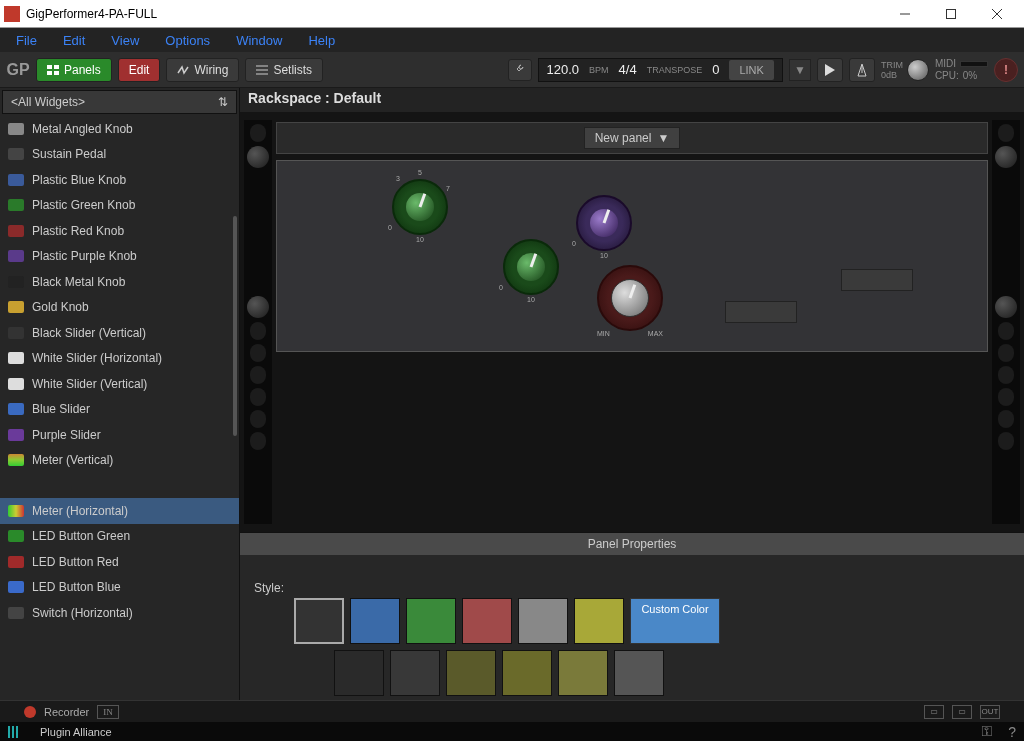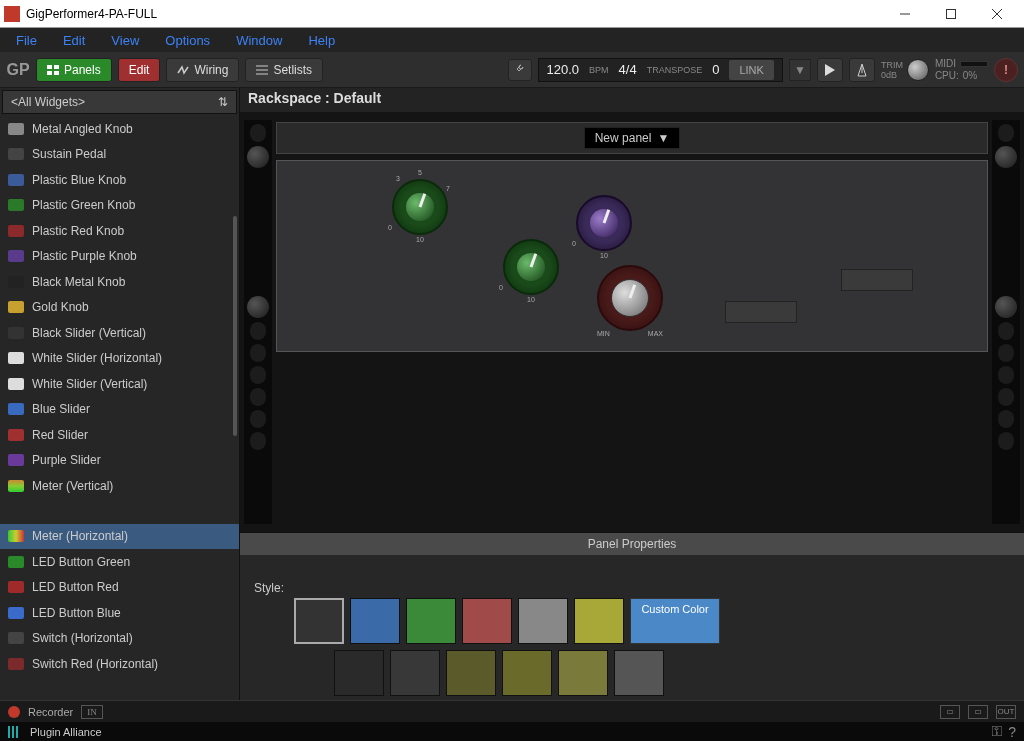--- a/index.html
+++ b/index.html
@@ -51,21 +51,21 @@
 .widget-item.selected { background:#3a5a80;margin-top:25px; }
 .widget-icon { width:16px; height:12px; border-radius:2px; flex-shrink:0; }
 .scrollbar-ind { position:absolute; right:2px; top:100px; width:4px; height:220px; background:#555; border-radius:2px; }
 
 
 .content { flex:1; display:flex; flex-direction:column; background:#1a1a1a; }
 .rackspace-title { height: 24px; padding: 2px 8px; color:#ddd; font-weight:bold; font-size:14px; background:#232323; }
 .rack-area { flex:1; position:relative; background:#141414; overflow:hidden; }
 
 .rack-panel { position:absolute; left:36px; right:36px; top:10px; height:32px; background:#2a2a2a; border:1px solid #444; display:flex; align-items:center; justify-content:center; }
-.new-panel-btn { padding:3px 10px; background:#000000; border:1px solid #222; color:#ccc; font-size:12px; display:flex; align-items:center; gap:6px; }
+.new-panel-btn { padding:3px 10px; background:#404040; border:1px solid #222; color:#ccc; font-size:12px; display:flex; align-items:center; gap:6px; }
 
 .rack-body { position:absolute; left:36px; right:36px; top:48px; height:192px; background:#333336; border:1px solid #555; }
 
 .rack-rail { position:absolute; top:8px; bottom:8px; width:28px; background:#0a0a0a; }
 .rack-rail.left { left:4px; }
 .rack-rail.right { right:4px; }
 .rail-hole { width:16px; height:18px; background:#1c1c1c; border-radius:9px; margin:4px auto; }
 .rail-screw { width:22px; height:22px; border-radius:50%; background: radial-gradient(circle at 35% 35%, #555, #1a1a1a); margin:4px auto; }
 
 
@@ -89,29 +89,29 @@
 .panel-props-header { height:22px; background:#4a4a4a; color:#ccc; text-align:center; font-size:12px; line-height:22px; }
 .panel-props-body { padding:10px 14px; display:flex; align-items:flex-start; gap:10px; }
 .style-label { color:#ccc; font-size:12px; margin-top:16px; }
 .swatch-grid { display:flex; flex-direction:column; gap:6px;margin-top:33px; }
 .swatch-row { display:flex; gap:6px; }
 .swatch { width:50px; height:46px; border:1px solid #111; }
 .swatch.selected { border:2px solid #aaa; }
 .custom-color { width:90px; height:46px; background:#4a88c8; color:#fff; font-size:11px; text-align:center; padding-top:4px; border:1px solid #333; }
 
 
-.bottombar { height: 22px; background:#1a1a1a; display:flex; align-items:center; padding:0 8px; gap:8px; border-top:1px solid #333; }
+.bottombar { height: 22px; background:#1a1a1a; display:flex; align-items:center; padding:0 24px; gap:8px; border-top:1px solid #333; }
 .rec-dot { width:12px; height:12px; border-radius:50%; background:#c0392b; }
 .rec-label { color:#aaa; font-size:11px; }
 .in-badge { padding:1px 5px; border:1px solid #555; color:#888; font-size:9px;font-family:Liberation Serif, serif; }
 .bottombar .spacer { flex:1; }
 .bb-icon { width:20px; height:14px; border:1px solid #555; color:#888; font-size:8px; display:flex;align-items:center;justify-content:center; }
 
 
-.statusbar { height: 19px; background:#0a0a0a; display:flex; align-items:center; padding:0 8px; gap:6px; color:#ccc; font-size:11px; }
+.statusbar { height: 19px; background:#0a0a0a; display:flex; align-items:center; padding:0 8px; gap:16px; color:#ccc; font-size:11px; }
 .pa-icon { width:16px; height:12px; background: linear-gradient(90deg,#2aa 2px,transparent 2px,transparent 4px,#2aa 4px,#2aa 6px,transparent 6px,transparent 8px,#2aa 8px,#2aa 10px,transparent 10px); }
 .statusbar .spacer { flex:1; }
 .key-icon { color:#888; font-size:14px; }
 </style>
 </head>
 <body>
 
 <div class="titlebar">
   <div class="appicon"></div>
   <div class="title">GigPerformer4-PA-FULL</div>
@@ -270,24 +270,20 @@
         </div>
         <div class="widget-item">
           <div class="widget-icon" style="background: rgb(221, 221, 221);"></div>
           <span>White Slider (Vertical)</span>
         </div>
         <div class="widget-item">
           <div class="widget-icon" style="background: rgb(58, 106, 192);"></div>
           <span>Blue Slider</span>
         </div>
         <div class="widget-item">
-          <div class="widget-icon" style="background: rgb(160, 48, 48);"></div>
-          <span>Red Slider</span>
-        </div>
-        <div class="widget-item">
           <div class="widget-icon" style="background: rgb(106, 58, 154);"></div>
           <span>Purple Slider</span>
         </div>
         <div class="widget-item">
           <div class="widget-icon" style="background: linear-gradient(rgb(204, 136, 51), rgb(136, 204, 51), rgb(51, 204, 51));"></div>
           <span>Meter (Vertical)</span>
         </div>
         <div class="widget-item selected">
           <div class="widget-icon" style="background: linear-gradient(90deg, rgb(51, 204, 51), rgb(204, 204, 51), rgb(204, 51, 51));"></div>
           <span>Meter (Horizontal)</span>
@@ -300,24 +296,20 @@
           <div class="widget-icon" style="background: rgb(160, 42, 42);"></div>
           <span>LED Button Red</span>
         </div>
         <div class="widget-item">
           <div class="widget-icon" style="background: rgb(58, 106, 202);"></div>
           <span>LED Button Blue</span>
         </div>
         <div class="widget-item">
           <div class="widget-icon" style="background: rgb(68, 68, 68);"></div>
           <span>Switch (Horizontal)</span>
-        </div>
-        <div class="widget-item">
-          <div class="widget-icon" style="background: rgb(122, 42, 42);"></div>
-          <span>Switch Red (Horizontal)</span>
         </div>
       </div>
   </div>
 
   <div class="content">
     <div class="rackspace-title">Rackspace : Default</div>
     <div class="rack-area">
 
       <div class="rack-rail left">
         <div class="rail-hole"></div>

